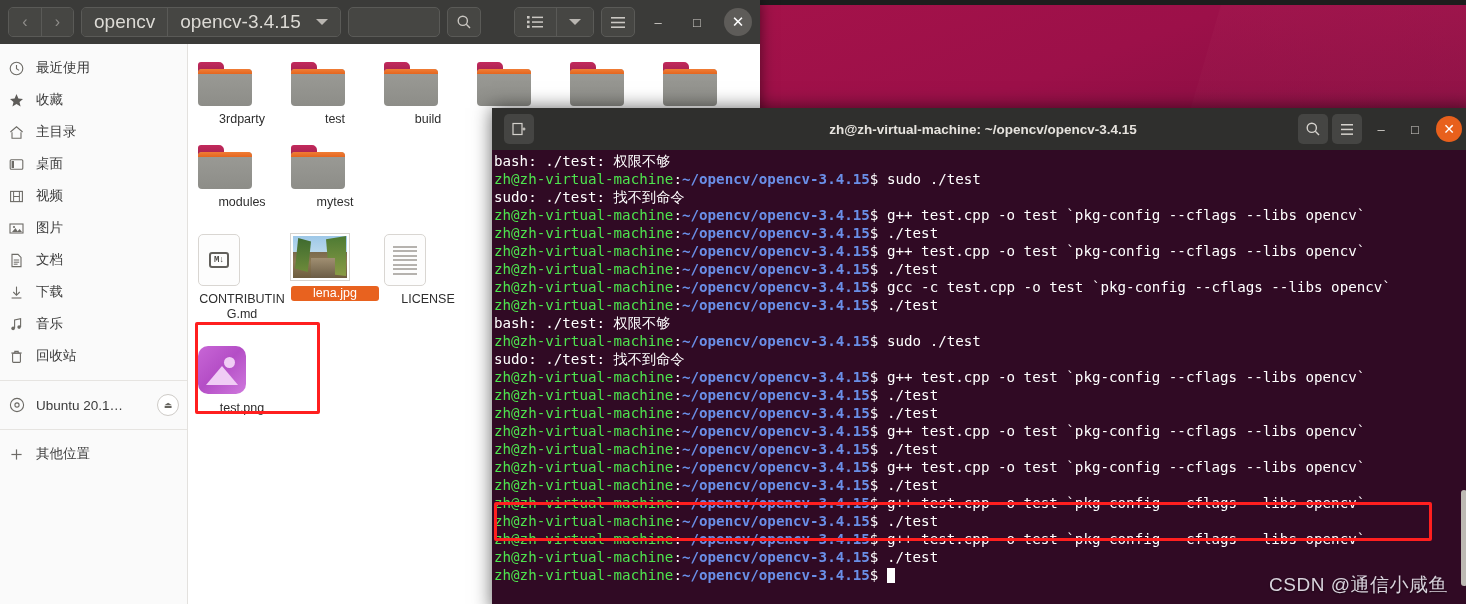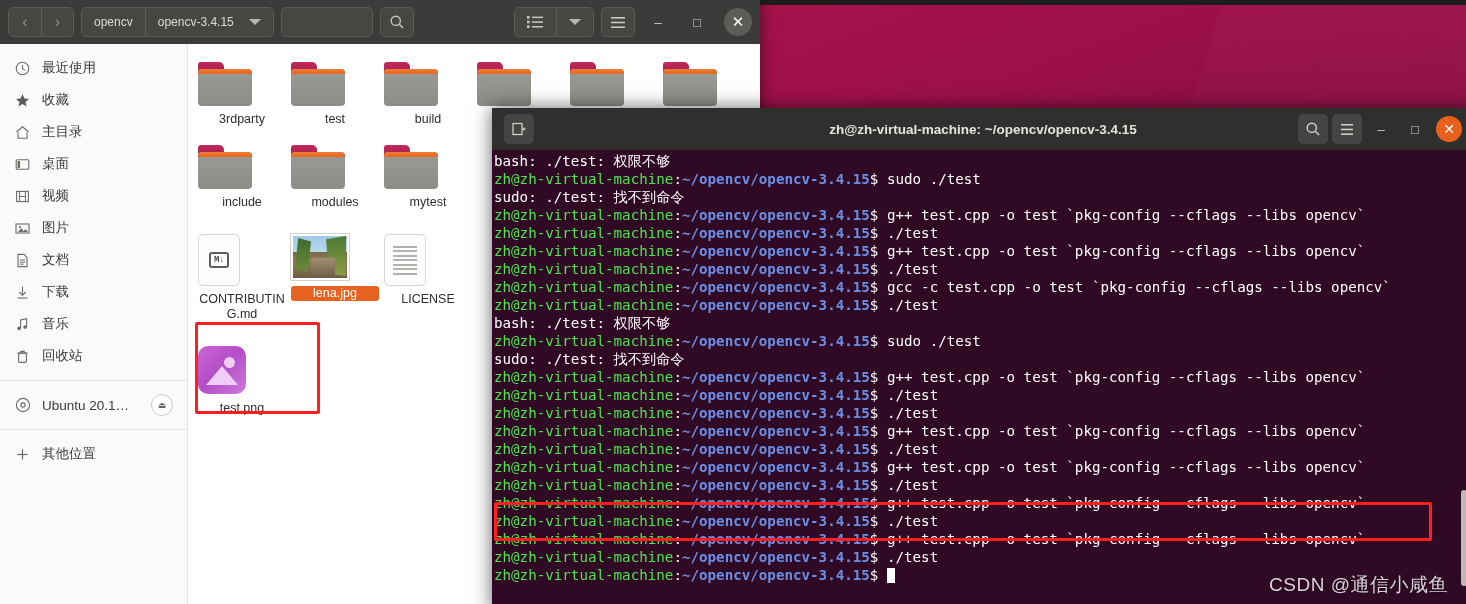--- a/index.html
+++ b/index.html
@@ -51,21 +51,21 @@
     border: 1px solid #5a5a57; border-radius: 5px; overflow: hidden;
     background: #464643;
   }
   .hdr-btn {
     display: flex; align-items: center; justify-content: center;
     min-width: 32px; padding: 0 12px; color: #d3d0cb; font-size: 13px;
     background: #464643; cursor: default;
   }
   .hdr-btn + .hdr-btn { border-left: 1px solid #5a5a57; }
   .hdr-btn.arrow { color: #8f8d8a; font-size: 16px; padding: 0 10px; }
-  .hdr-btn.crumb { color: #dcdad5; font-size: 12px; }
+  .hdr-btn.crumb { color: #dcdad5; font-size: 19px; }
   .hdr-btn.crumb-current { color: #dcdad5; gap: 8px; }
   .caret-down {
     width: 0; height: 0; border-left: 6px solid transparent;
     border-right: 6px solid transparent; border-top: 6px solid #b9b6b1;
     margin-left: 7px;
   }
   .hdr-blank {
     width: 92px; height: 30px; border: 1px solid #5a5a57; border-radius: 5px;
     background: #464643;
   }
@@ -85,21 +85,21 @@
   }
   #files-body { display: flex; height: 560px; }
 
   
   #sidebar {
     width: 188px; background: #fafafa; border-right: 1px solid #e3e1de;
     padding-top: 8px; font-size: 13.5px; color: #3d3d3d;
   }
   .side-item {
     display: flex; align-items: center; gap: 11px;
-    height: 32px; padding: 0 14px; color: #3b3b3b;
+    height: 32px; padding: 0 8px; color: #3b3b3b;
   }
   .side-item .si-icon {
     width: 17px; height: 17px; flex: 0 0 17px; color: #5e5c59;
     display: flex; align-items: center; justify-content: center;
   }
   .side-item .si-label { white-space: nowrap; overflow: hidden; text-overflow: ellipsis; }
   .side-sep { height: 1px; background: #e6e4e1; margin: 8px 0; }
   .eject-btn {
     margin-left: auto; width: 22px; height: 22px; border-radius: 50%;
     border: 1px solid #cecbc7; display: flex; align-items: center;
@@ -509,28 +509,20 @@
           <div class="folder-icon">
               <span class="tab"></span>
               <span class="body"></span>
               <span class="lip"></span>
             </div>
           <div class="file-name"></div>
         </div>
       </div>
 
       <div class="file-row" style="margin-top:12px">
-        <div class="file-cell">
-          <div class="folder-icon">
-              <span class="tab"></span>
-              <span class="body"></span>
-              <span class="lip"></span>
-            </div>
-          <div class="file-name">include</div>
-        </div>
         <div class="file-cell">
           <div class="folder-icon">
               <span class="tab"></span>
               <span class="body"></span>
               <span class="lip"></span>
             </div>
           <div class="file-name">modules</div>
         </div>
         <div class="file-cell">
           <div class="folder-icon">

